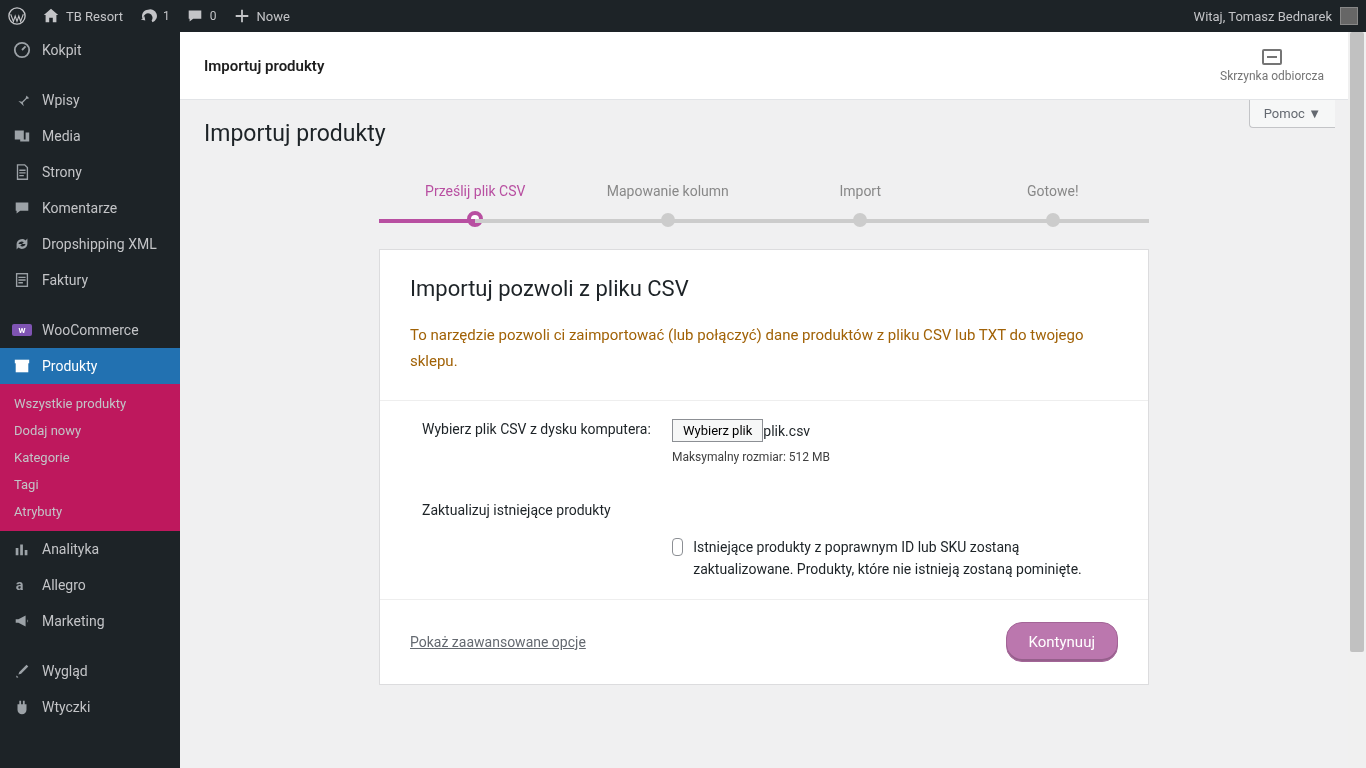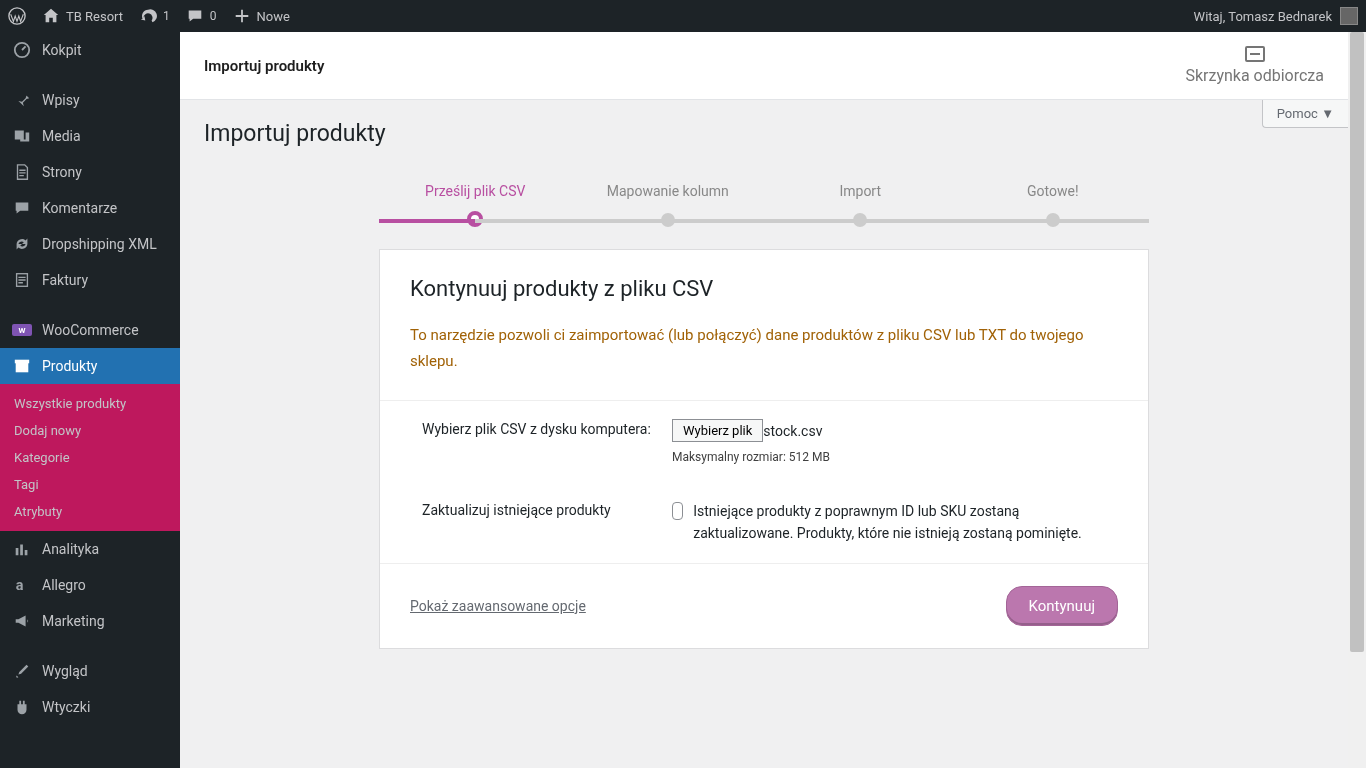--- a/index.html
+++ b/index.html
@@ -24,27 +24,27 @@
 .menu-item.current::after { content:""; position:absolute; right:-8px; top:50%; margin-top:-8px; border:8px solid transparent; border-right-color:#f0f0f1; }
 .submenu { background:#be185d; padding:6px 0; }
 .submenu .sub { padding:6px 12px 6px 14px; color:#c3c4c7; font-size:13px; cursor:pointer; }
 .menu-sep { height:14px; }
 .woo { width:20px; height:12px; background:#7f54b3; border-radius:2px; display:flex; align-items:center; justify-content:center; font-size:8px; font-weight:bold; color:#fff; }
 
 
 #content { position:absolute; top:32px; left:180px; right:18px; bottom:0; overflow:auto; }
 #whitebar { background:#fff; height:68px; display:flex; align-items:center; padding:0 24px; border-bottom:1px solid #e2e4e7; }
 #whitebar .title { font-size:15px; font-weight:600; color:#1e1e1e; }
-#whitebar .inbox { margin-left:auto; text-align:left; color:#757575; font-size:16px; cursor:pointer; }
+#whitebar .inbox { margin-left:auto; text-align:left; color:#757575; font-size:12px; cursor:pointer; }
 #whitebar .inbox .ib { width:20px; height:16px; border:2px solid #757575; border-radius:2px; margin:0 auto 4px; position:relative; }
 #whitebar .inbox .ib::after { content:""; position:absolute; top:5px; left:3px; right:3px; height:2px; background:#757575; }
 
 #body { padding:20px 24px; }
 #body h1 { font-size:23px; font-weight:400; color:#1d2327; margin-bottom:8px; }
-#help { position:absolute; top:68px; right:0; }
+#help { position:absolute; top:68px; right:13px; }
 #help button { background:#f6f7f7; border:1px solid #c3c4c7; border-top:none; border-right:none; padding:6px 14px; font-size:13px; color:#646970; cursor:pointer; border-radius:0 0 0 4px; }
 
 
 #steps { width:770px; margin:36px auto 20px; position:relative; }
 #steps .line { position:absolute; top:36px; left:0; right:0; height:4px; background:#ccc; }
 #steps .line .prog { height:4px; background:#b84fa1; width:12.5%; }
 #steps .labels { display:flex; }
 #steps .step { flex:1; text-align:center; font-size:14px; color:#888; padding-bottom:30px; position:relative; }
 #steps .step.active { color:#b84fa1; }
 #steps .step .dot { position:absolute; left:50%; top:30px; width:14px; height:14px; margin-left:-7px; background:#ccc; border-radius:50%; }
@@ -56,21 +56,21 @@
 #card .pad { padding:26px 30px; }
 #card h2 { font-size:22px; font-weight:400; color:#1d2327; margin-bottom:22px; }
 #card p.desc { font-size:15px; color:#a16207; line-height:1.7; }
 #card .sep { border-top:1px solid #eee; }
 #card .row { display:flex; padding:18px 42px; align-items:flex-start; gap:20px; }
 #card .row .lab { width:230px; font-size:14px; color:#1d2327; line-height:1.5; }
 #card .row .val { flex:1; font-size:14px; color:#1d2327; }
 #card .filewrap { display:flex; align-items:center; margin-bottom:8px; }
 #card .filebtn { padding:3px 10px; border:1px solid #8c8f94; background:#f6f7f7; font-size:13px; cursor:pointer; }
 #card .hint { font-size:12px; color:#404040; }
-#card .chk { display:flex; gap:10px; align-items:flex-start; }
+#card .chk { display:flex; gap:10px; align-items:flex-start;margin-top:36px; }
 #card .chk input { width:18px; height:18px; margin-top:2px; border:1px solid #8c8f94; border-radius:4px; appearance:none; cursor:pointer; }
 #card .chk span { line-height:1.6; }
 #card .foot { padding:22px 30px; display:flex; align-items:center; }
 #card .adv { color:#646970; text-decoration:underline; font-size:14px; cursor:pointer; }
 #card .primary { margin-left:auto; background:#bb77ae; border:1px solid #a36597; color:#fff; padding:10px 22px; font-size:15px; border-radius:16px; cursor:pointer; box-shadow:inset 0 -2px 0 rgba(0,0,0,.2); }
 
 
 #scroll { position:absolute; top:32px; right:0; width:18px; bottom:0; background:#f0f0f0; }
 #scroll .thumb { position:absolute; top:0; left:2px; right:2px; height:620px; background:#c1c1c1; border-radius:2px; }
 </style>
@@ -263,30 +263,30 @@
         <div class="step"><span>Import</span><span class="dot"></span></div>
         <div class="step"><span>Gotowe!</span><span class="dot"></span></div>
       </div>
       <div class="line">
           <div class="prog"></div>
         </div>
     </div>
 
     <div id="card">
       <div class="pad">
-        <h2>Kontynuuj produkty z pliku CSV</h2>
+        <h2>Importuj pozwoli z pliku CSV</h2>
         <p class="desc">To narzędzie pozwoli ci zaimportować (lub połączyć) dane produktów z pliku CSV lub TXT do twojego sklepu.</p>
       </div>
       <div class="sep"></div>
       <div class="row">
         <div class="lab">Wybierz plik CSV z dysku komputera:</div>
         <div class="val">
           <div class="filewrap">
             <button class="filebtn">Wybierz plik</button>
-            <span>stock.csv</span>
+            <span>plik.csv</span>
           </div>
           <div class="hint">Maksymalny rozmiar: 512 MB</div>
         </div>
       </div>
       <div class="row">
         <div class="lab">Zaktualizuj istniejące produkty</div>
         <div class="val">
           <label class="chk">
             <input type="checkbox" style="">
             <span>Istniejące produkty z poprawnym ID lub SKU zostaną zaktualizowane. Produkty, które nie istnieją zostaną pominięte.</span>

